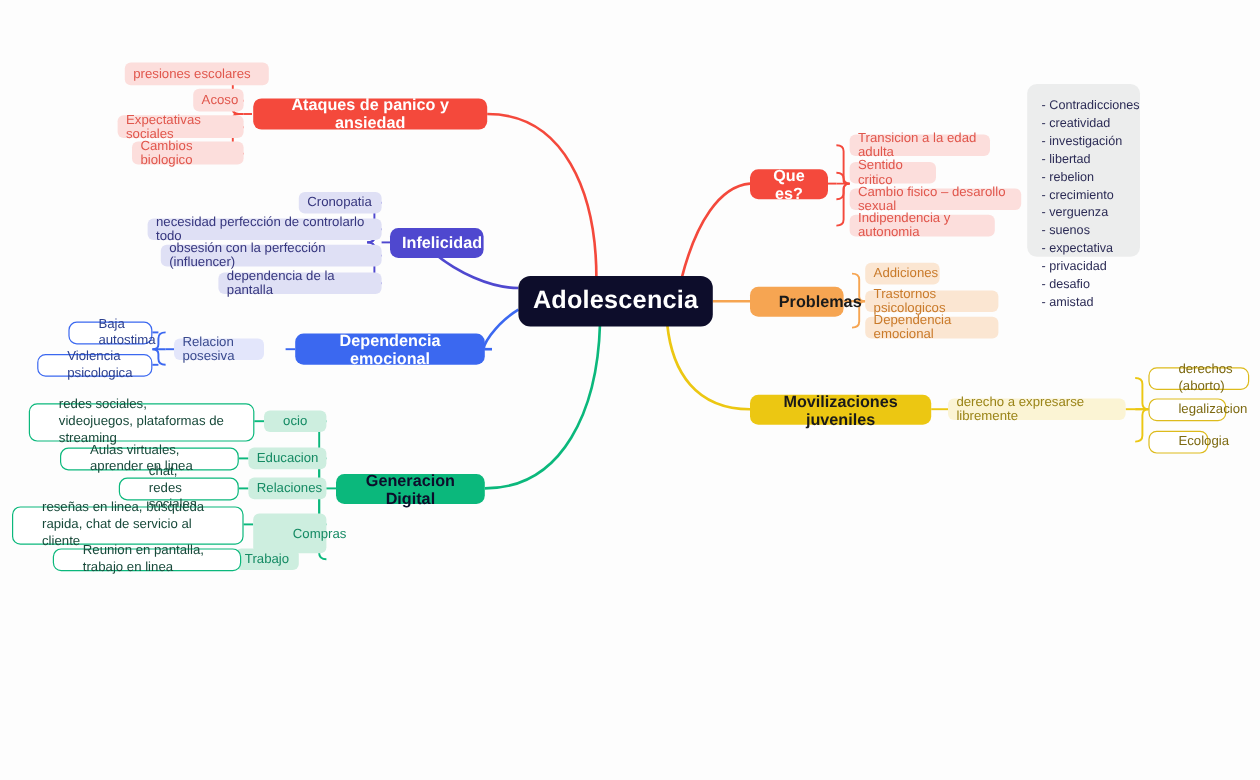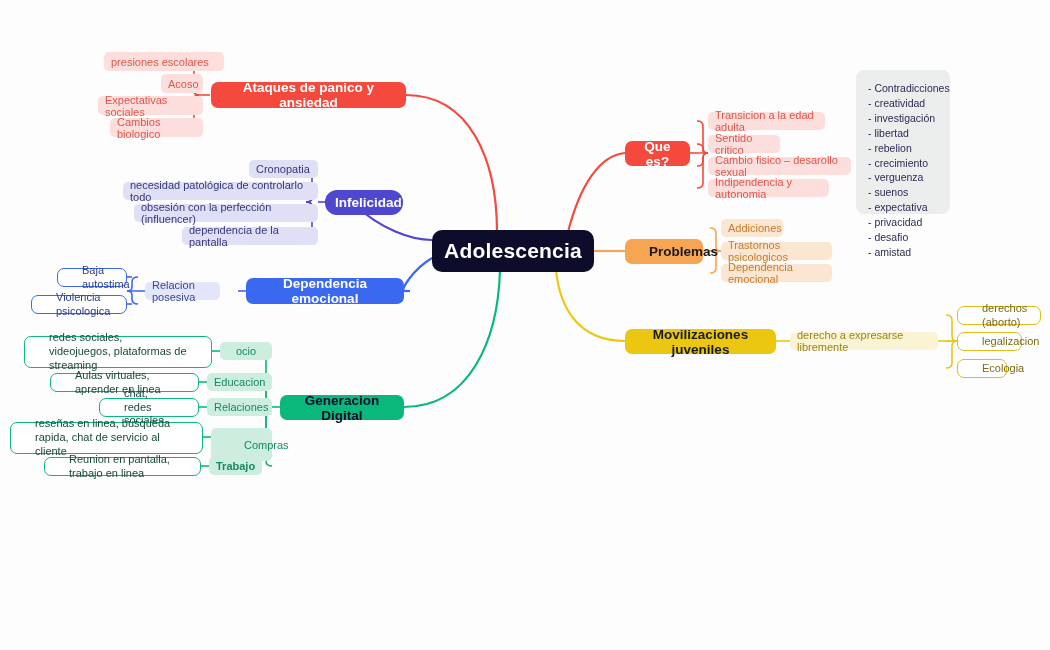--- a/index.html
+++ b/index.html
@@ -16,21 +16,21 @@
   
   .central{
     background:#0d0d2b;color:#ffffff;border-radius:10px;
     font-size:21px;font-weight:600;letter-spacing:.2px;
     justify-content:center;text-align:center;
   }
 
   
   .main{border-radius:7px;font-size:13.5px;font-weight:700;justify-content:center;text-align:center;padding:0 10px;}
   .main.red   {background:#f4493c;color:#ffffff;}
-  .main.purple{background:#4f48cf;color:#ffffff;border-radius:12px;}
+  .main.purple{background:#4f48cf;color:#ffffff;}
   .main.blue  {background:#3b68f0;color:#ffffff;}
   .main.green {background:#0bb87c;color:#0d0d2b;}
   .main.redsm {background:#f4493c;color:#ffffff;}
   .main.orange{background:#f5a košile;padding-left:24px;}
   .main.orange{background:#f6a košile;}
   .main.orange{background:#f6a552;color:#1a1a1a;}
   .main.yellow{background:#ecc712;color:#1a1a1a;}
 
   
   .pill{border-radius:5px;font-size:11px;padding:0 7px;}
@@ -151,21 +151,21 @@
     <span>Cambios biologico</span>
   </div>
 
   <div class="node main purple" style="left:325px;top:190px;width:78px;height:25px;">
     <span>Infelicidad</span>
   </div>
   <div class="node pill lav" style="left:249px;top:160px;width:69px;height:18px;justify-content:center;">
     <span>Cronopatia</span>
   </div>
   <div class="node pill lav" style="left:123px;top:182px;width:195px;height:18px;justify-content:center;">
-    <span>necesidad patológica de controlarlo todo</span>
+    <span>necesidad perfección de controlarlo todo</span>
   </div>
   <div class="node pill lav" style="left:134px;top:204px;width:184px;height:18px;justify-content:center;">
     <span>obsesión con la perfección (influencer)</span>
   </div>
   <div class="node pill lav" style="left:182px;top:227px;width:136px;height:18px;justify-content:center;">
     <span>dependencia de la pantalla</span>
   </div>
 
   <div class="node main blue" style="left:246px;top:278px;width:158px;height:26px;">
     <span>Dependencia emocional</span>
@@ -205,21 +205,21 @@
     <span>chat, redes sociales</span>
   </div>
 
   <div class="node pill mint" style="left:211px;top:428px;width:61px;height:33px;padding-left:33px;">
     <span>Compras</span>
   </div>
   <div class="node leaf greenline" style="left:10px;top:422px;width:193px;height:32px;">
     <span>reseñas en linea, busqueda rapida, chat de servicio al cliente</span>
   </div>
 
-  <div class="node pill mint" style="left:209px;top:457px;width:53px;height:18px;font-weight:bold;">
+  <div class="node pill mint" style="left:196px;top:457px;width:53px;height:18px;">
     <span>Trabajo</span>
   </div>
   <div class="node leaf greenline" style="left:44px;top:457px;width:157px;height:19px;justify-content:center;">
     <span>Reunion en pantalla, trabajo en linea</span>
   </div>
 
   <div class="node main redsm" style="left:625px;top:141px;width:65px;height:25px;">
     <span>Que es?</span>
   </div>
   <div class="node pill pink" style="left:708px;top:112px;width:117px;height:18px;">

